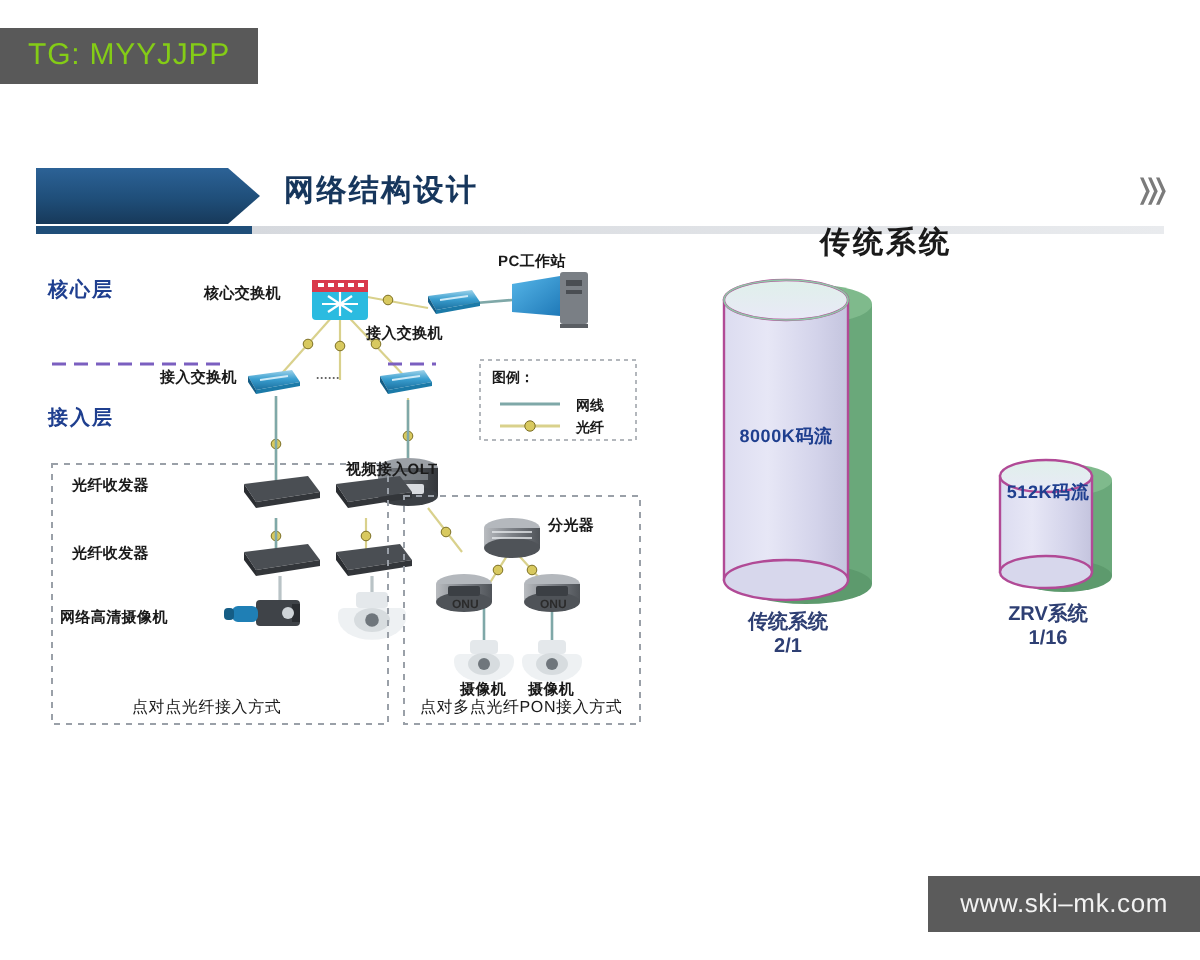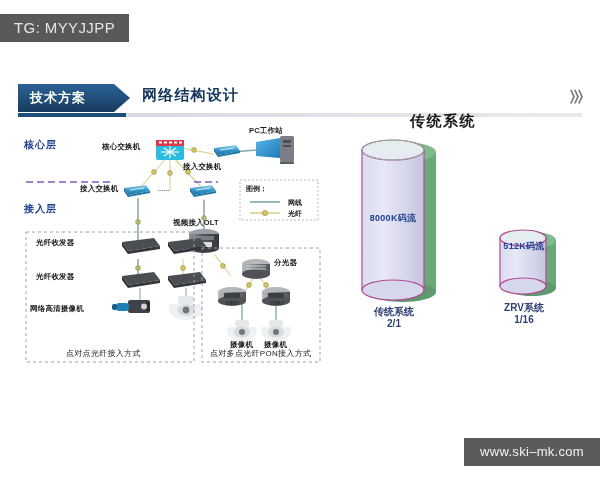--- a/index.html
+++ b/index.html
@@ -7,21 +7,21 @@
   body {
     background:#ffffff;
     font-family:"Liberation Sans","DejaVu Sans",sans-serif;
     position:relative;
     overflow:hidden;
   }
 
   
   #tg-badge {
     position:absolute; left:0; top:14px;
-    background:#595959; color:#e5e5e5;
+    background:#595959; color:#84cc16;
     font-size:15px; letter-spacing:.4px;
     padding:5px 14px 6px 14px;
     white-space:nowrap;
   }
 
   
   #slide {
     position:absolute; left:18px; top:72px;
     width:564px; height:340px;
     background:#ffffff;
@@ -114,21 +114,20 @@
     <svg id="tab-shape" width="112" height="28" viewBox="0 0 112 28">
       <defs>
         <linearGradient id="tabg" x1="0" y1="0" x2="0" y2="1">
           <stop offset="0%" stop-color="#2c6296"></stop>
           <stop offset="55%" stop-color="#1f4e79"></stop>
           <stop offset="100%" stop-color="#17395a"></stop>
         </linearGradient>
       </defs>
       <path d="M0 0 H96 L112 14 L96 28 H0 Z" fill="url(#tabg)"></path>
     </svg>
-    <div id="tab-label">技术方案</div>
     <div id="header-title">网络结构设计</div>
     <div id="header-underline"></div>
     <div id="header-chevrons">〉〉〉</div>
   </div>
 
   <div id="topology">
 
     <svg id="topo-svg" width="310" height="280" viewBox="0 0 310 280">
       <defs>
         <linearGradient id="swg" x1="0" y1="0" x2="0" y2="1">
@@ -333,21 +332,21 @@
       <circle cx="247" cy="89" r="2.6" fill="#d8c95f" stroke="#7c6f24" stroke-width=".5"></circle>
     </svg>
 
     <div class="layer-label" style="left:6px; top:14px;">核心层</div>
     <div class="layer-label" style="left:6px; top:78px;">接入层</div>
 
     <div class="node-label" style="left:84px; top:18px;">核心交换机</div>
     <div class="node-label" style="left:231px; top:2px;">PC工作站</div>
     <div class="node-label" style="left:165px; top:38px;">接入交换机</div>
     <div class="node-label" style="left:62px; top:60px;">接入交换机</div>
-    <div class="node-label" style="left:155px; top:94px;">视频接入OLT</div>
+    <div class="node-label" style="left:155px; top:106px;">视频接入OLT</div>
     <div class="small-label" style="left:140px; top:63px; color:#555;">······</div>
 
     <div class="node-label" style="left:18px; top:114px;">光纤收发器</div>
     <div class="node-label" style="left:18px; top:148px;">光纤收发器</div>
     <div class="node-label" style="left:12px; top:180px;">网络高清摄像机</div>
 
     <div class="node-label" style="left:256px; top:134px;">分光器</div>
     <div class="small-label" style="left:208px; top:176px;">ONU</div>
     <div class="small-label" style="left:252px; top:176px;">ONU</div>
     <div class="node-label" style="left:212px; top:216px;">摄像机</div>

